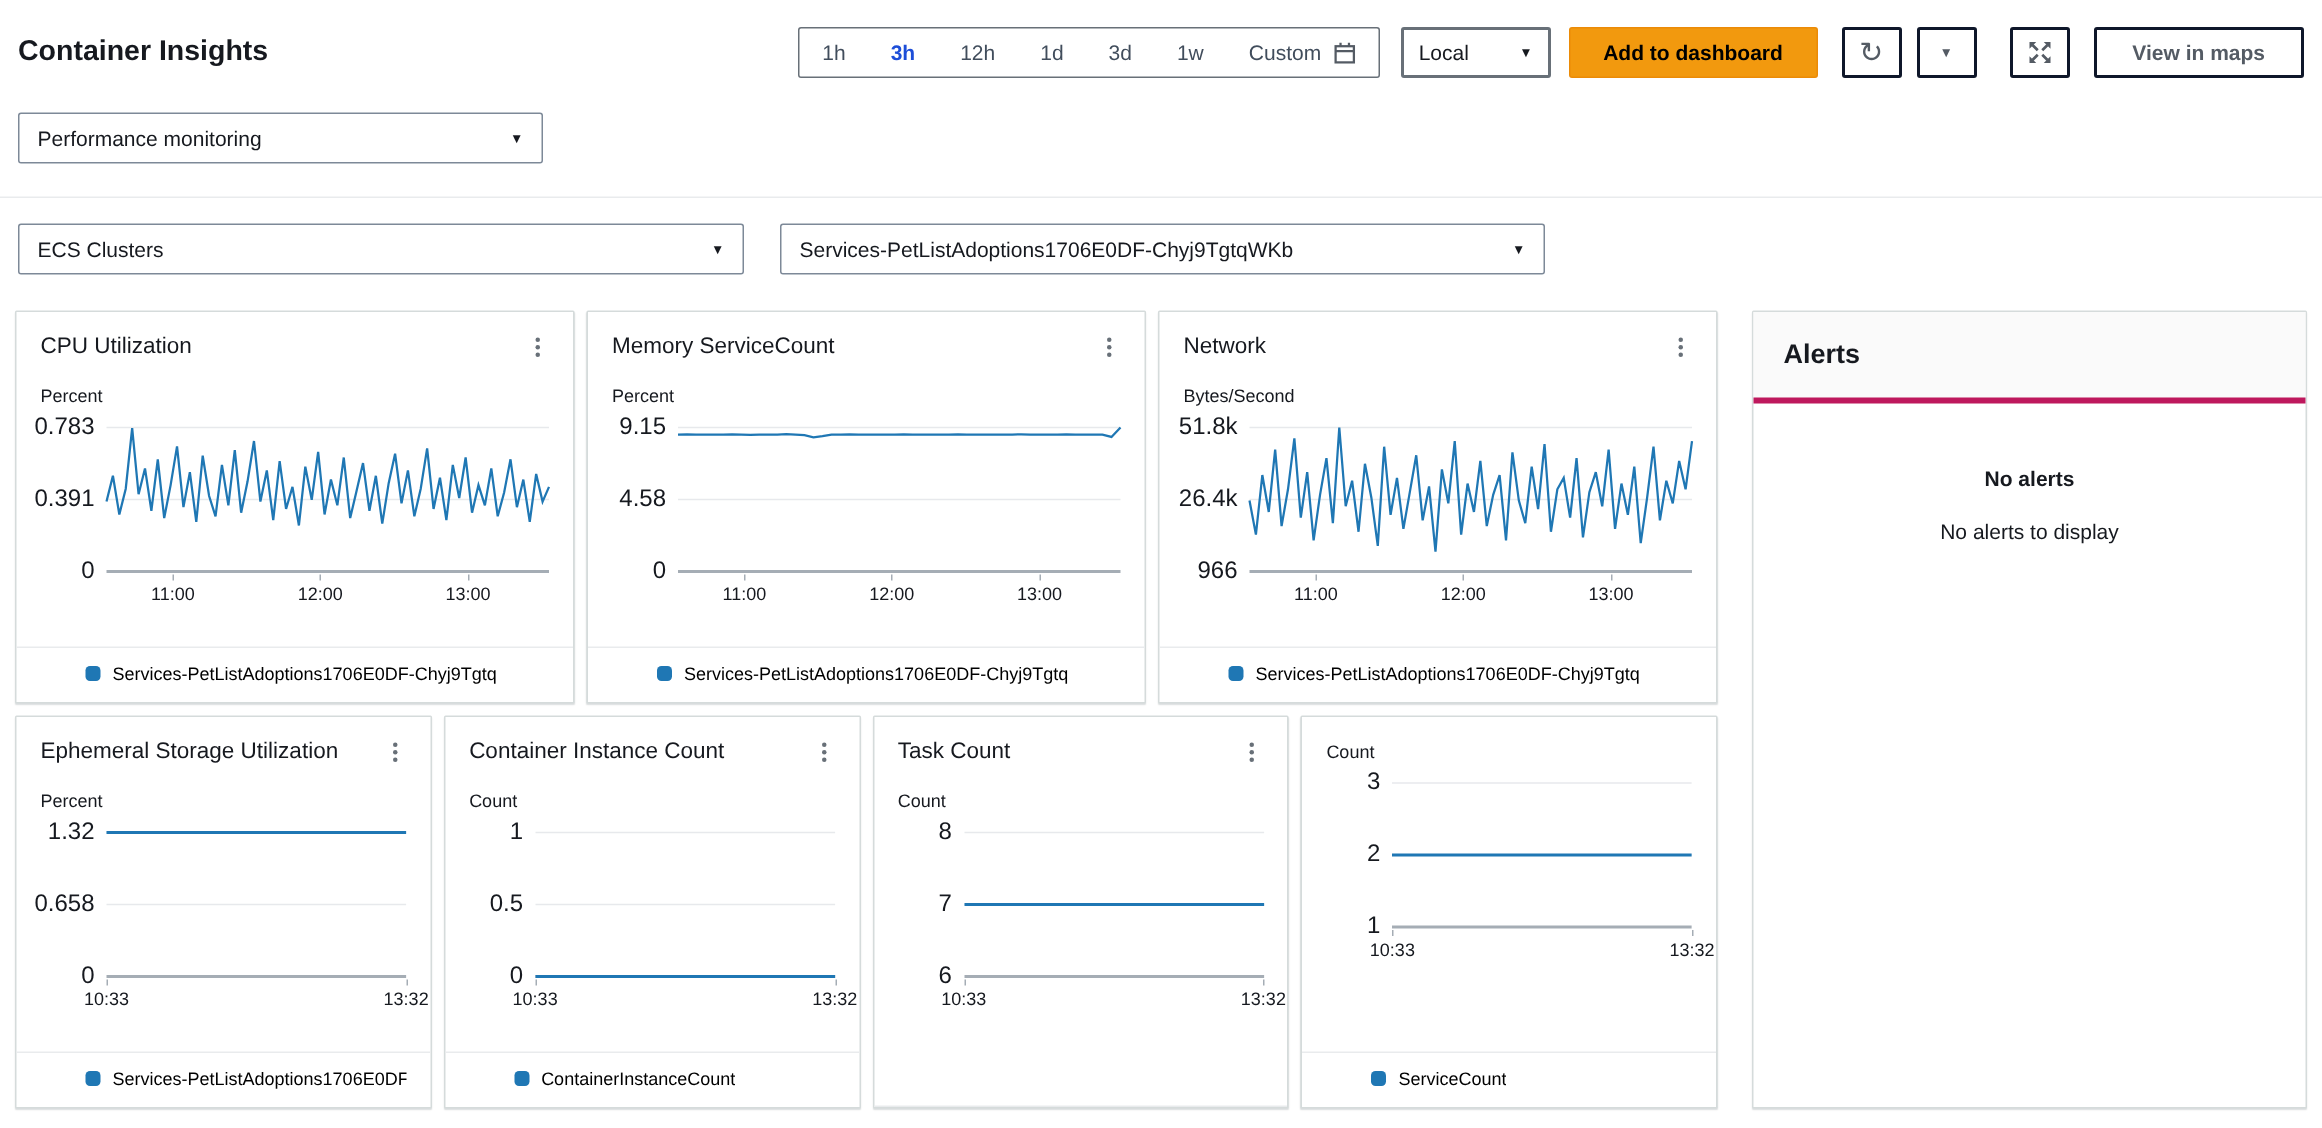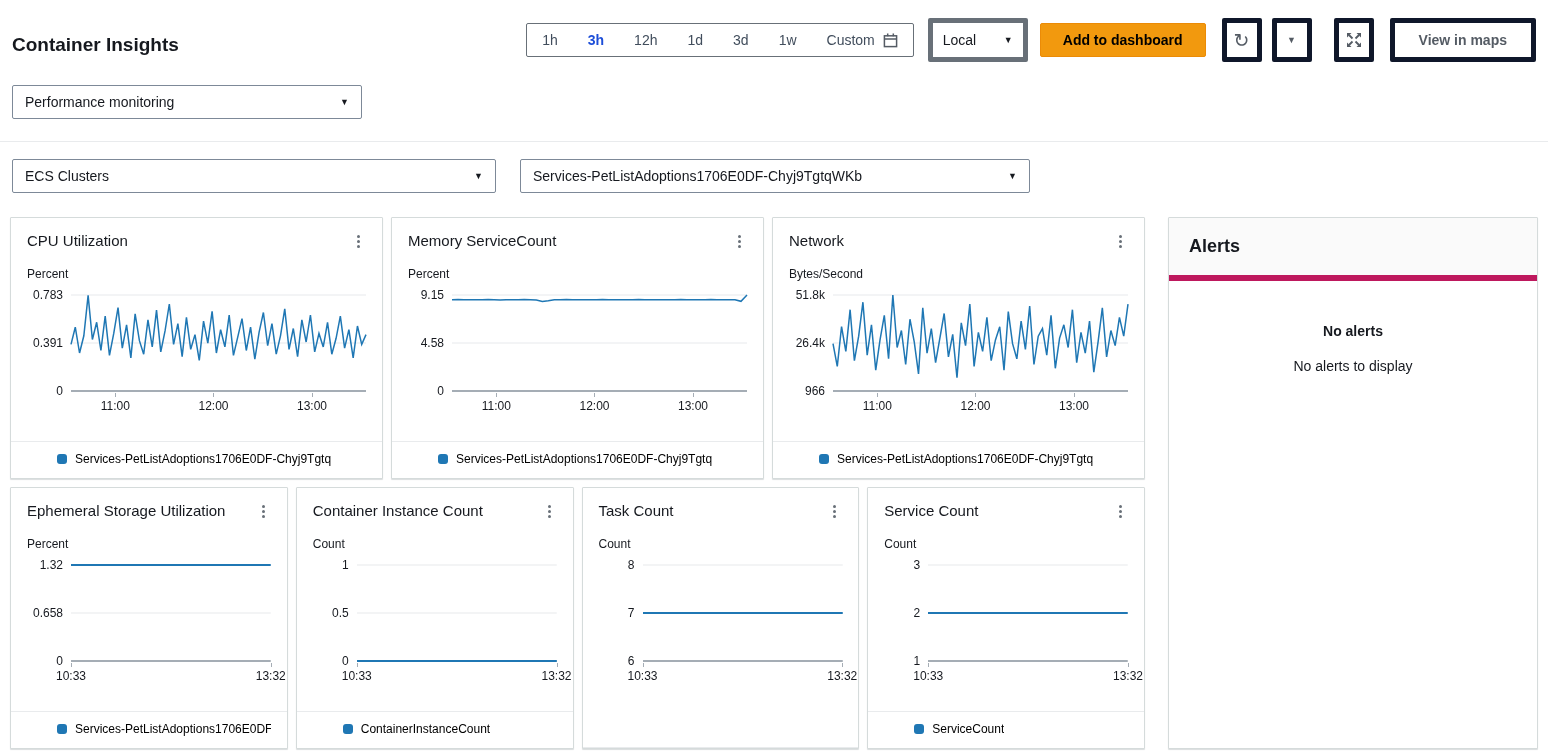--- a/index.html
+++ b/index.html
@@ -2,28 +2,28 @@
 <html><head>
 <meta charset="utf-8">
 <style>
   *{box-sizing:border-box}
   html,body{margin:0;padding:0}
   body{
     width:1548px;height:752px;overflow:hidden;background:#fff;
     font-family:"Liberation Sans",sans-serif;color:#16191f;font-size:14px;
   }
   
-  .header{display:flex;justify-content:space-between;align-items:flex-end;padding:18px 12px 0 12px}
+  .header{display:flex;justify-content:space-between;align-items:center;padding:18px 12px 0 12px}
   .page-title{font-size:19px;font-weight:700;margin:0;line-height:34px}
   .controls{display:flex;align-items:center}
   button{font-family:inherit;cursor:pointer}
   .time-group{display:flex;align-items:stretch;height:34px;border:1px solid #687078;border-radius:2px;background:#fff}
   .time-item{border:none;background:transparent;padding:0 15px;font-size:14px;color:#414d5c;display:flex;align-items:center;gap:8px}
   .time-item.selected{color:#1d4ed8;font-weight:700}
-  .box-btn{height:44px;background:#fff;border:5px solid #0f172a;border-radius:2px;font-size:14px;color:#545b64;font-weight:700;display:inline-flex;align-items:center;justify-content:center}
+  .box-btn{height:34px;background:#fff;border:2px solid #0f172a;border-radius:2px;font-size:14px;color:#545b64;font-weight:700;display:inline-flex;align-items:center;justify-content:center}
   .tz-select{width:100px;margin-left:14px;justify-content:space-between;padding:0 10px;color:#16191f;font-weight:400;border-color:#687078}
   .primary-btn{margin-left:12px;height:34px;padding:0 22px;background:#f2990e;border:1px solid #eb8b07;border-radius:2px;color:#000000;font-weight:700;font-size:14px}
   .icon-btn{width:40px;padding:0}
   .ml16{margin-left:16px}.ml10{margin-left:10px}.ml22{margin-left:22px}
   .view-maps-btn{margin-left:16px;padding:0 24px}
   .caret{font-size:9px;color:#16191f;line-height:1}
   .caret.gray{color:#545b64}
   .refresh-glyph{font-size:19px;line-height:1;color:#545b64;font-weight:400}
   
   .view-row{margin:23px 12px 0}
@@ -39,33 +39,33 @@
   .row2{display:grid;grid-template-columns:repeat(4,1fr);gap:8px}
   .card{background:#fff;border:1px solid #d5dbdb;border-radius:1px;box-shadow:0 1px 1px 0 rgba(0,28,36,.15)}
   .chart-card{height:262px;display:flex;flex-direction:column;min-width:0}
   .card-head{display:flex;justify-content:space-between;align-items:flex-start;padding:14px 16px 0}
   .chart-title{font-size:15px}
   .kebab{display:flex;flex-direction:column;align-items:center;gap:2px;padding:3px 6px;background:none;border:none}
   .kebab i{width:3px;height:3px;border-radius:50%;background:#687078;display:block}
   .ylabel{margin:16px 16px 8px;font-size:12px}
   .chart-body{display:flex;padding:0 16px;height:104px}
   .y-axis{position:relative;width:44px;flex:none}
-  .ytick{position:absolute;right:8px;transform:translateY(-50%);font-size:12px;white-space:nowrap}
+  .ytick{position:absolute;right:8px;transform:translateY(-50%);font-size:16px;white-space:nowrap}
   .plot{position:relative;flex:1;min-width:0}
   .plot svg{position:absolute;left:0;top:0;width:100%;height:100%;overflow:visible}
   .x-labels{position:relative;height:22px;margin:0 16px 0 60px;font-size:12px}
   .x-labels span{position:absolute;top:6px;transform:translateX(-50%);white-space:nowrap}
   .x-labels .tickmark{position:absolute;top:0;width:1px;height:4px;background:#a5adb5}
   .legend-sep{margin-top:auto;border-top:1px solid #e9ebed}
   .legend{display:flex;align-items:center;gap:8px;padding:10px 16px 12px 46px;background:none;border:none;text-align:left;min-width:0}
   .legend-marker{width:10px;height:10px;border-radius:3px;flex:none}
   .legend-label{font-size:12px;white-space:nowrap;overflow:hidden}
   
   .alerts-card{width:370px;height:532px;flex:none}
-  .alerts-head{padding:18px 20px;font-size:18px;font-weight:700;border-bottom:6px solid #be185d;background:#fafafa}
+  .alerts-head{padding:18px 20px;font-size:18px;font-weight:700;border-bottom:4px solid #be185d;background:#fafafa}
   .alerts-body{text-align:center;padding-top:42px}
   .alerts-none{font-weight:700;margin-bottom:19px;font-size:14px}
   .alerts-msg{font-size:14px}
 </style>
 </head>
 <body>
 
 <div class="header">
   <h1 class="page-title">Container Insights</h1>
   <div class="controls">
@@ -353,28 +353,20 @@
     </div>
     <div class="x-labels">
             <i class="tickmark" style="left: 0%;"></i>
             <span style="left: 0%;">10:33</span>
             <i class="tickmark" style="left: 100%;"></i>
             <span style="left: 100%;">13:32</span>
           </div>
     <div class="legend-sep"></div>
   </div>
       <div class="card chart-card">
-    <div class="card-head">
-      <span class="chart-title">Service Count</span>
-      <button class="kebab">
-              <i></i>
-              <i></i>
-              <i></i>
-            </button>
-    </div>
     <div class="ylabel">Count</div>
     <div class="chart-body">
       <div class="y-axis">
               <span class="ytick" style="top: 6px;">3</span>
               <span class="ytick" style="top: 54px;">2</span>
               <span class="ytick" style="top: 102px;">1</span>
             </div>
       <div class="plot">
               <svg viewBox="0 0 1000 104" preserveAspectRatio="none">
                 <line x1="0" y1="6" x2="1000" y2="6" stroke="#e7e9ec" stroke-width="1" vector-effect="non-scaling-stroke"></line>

